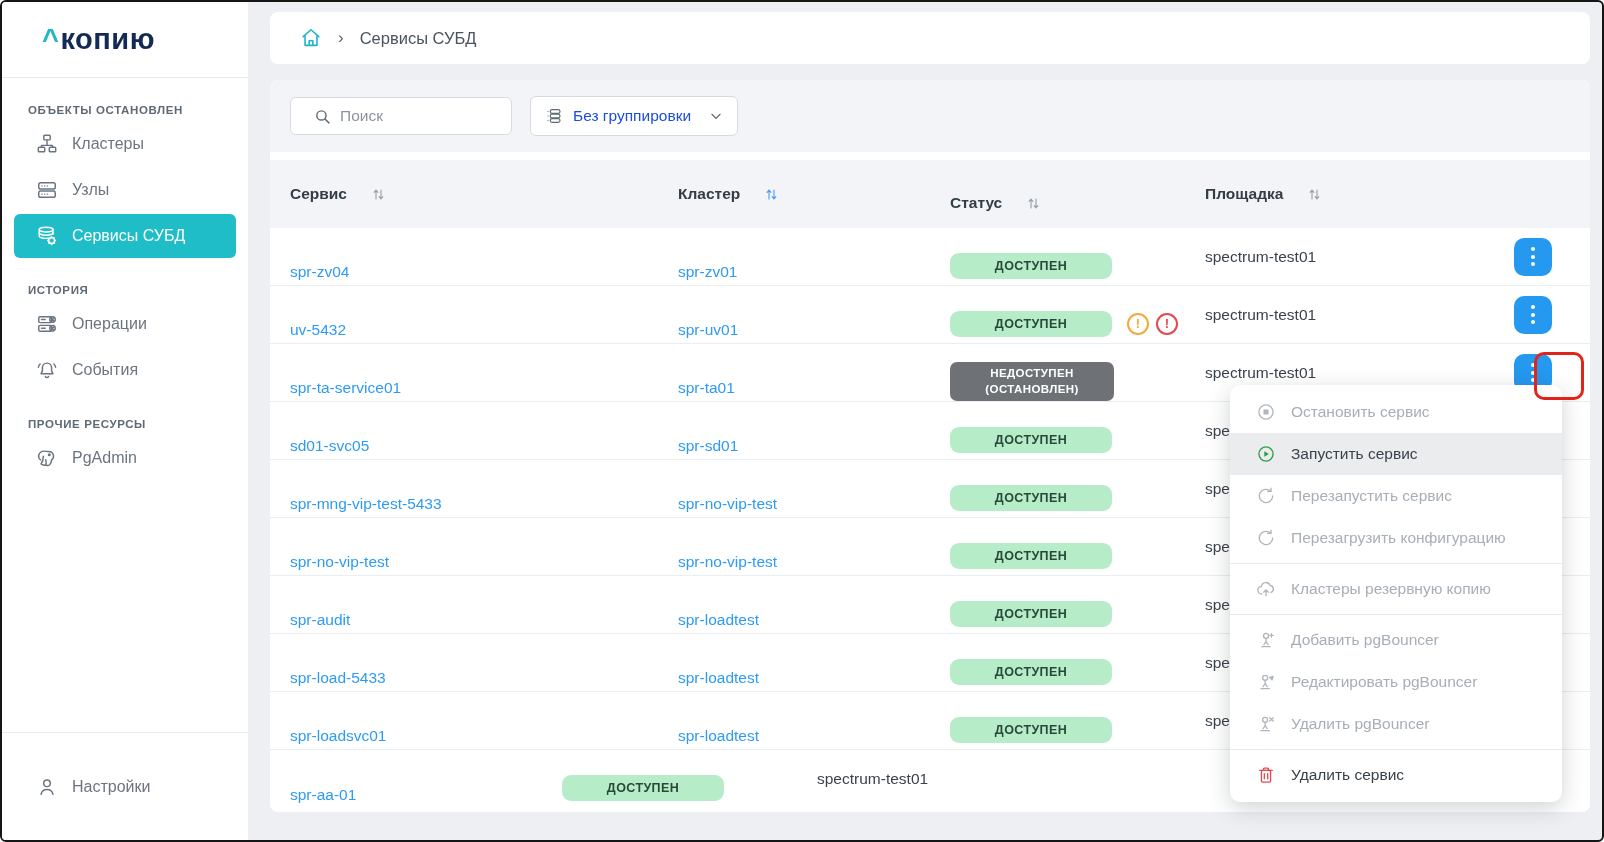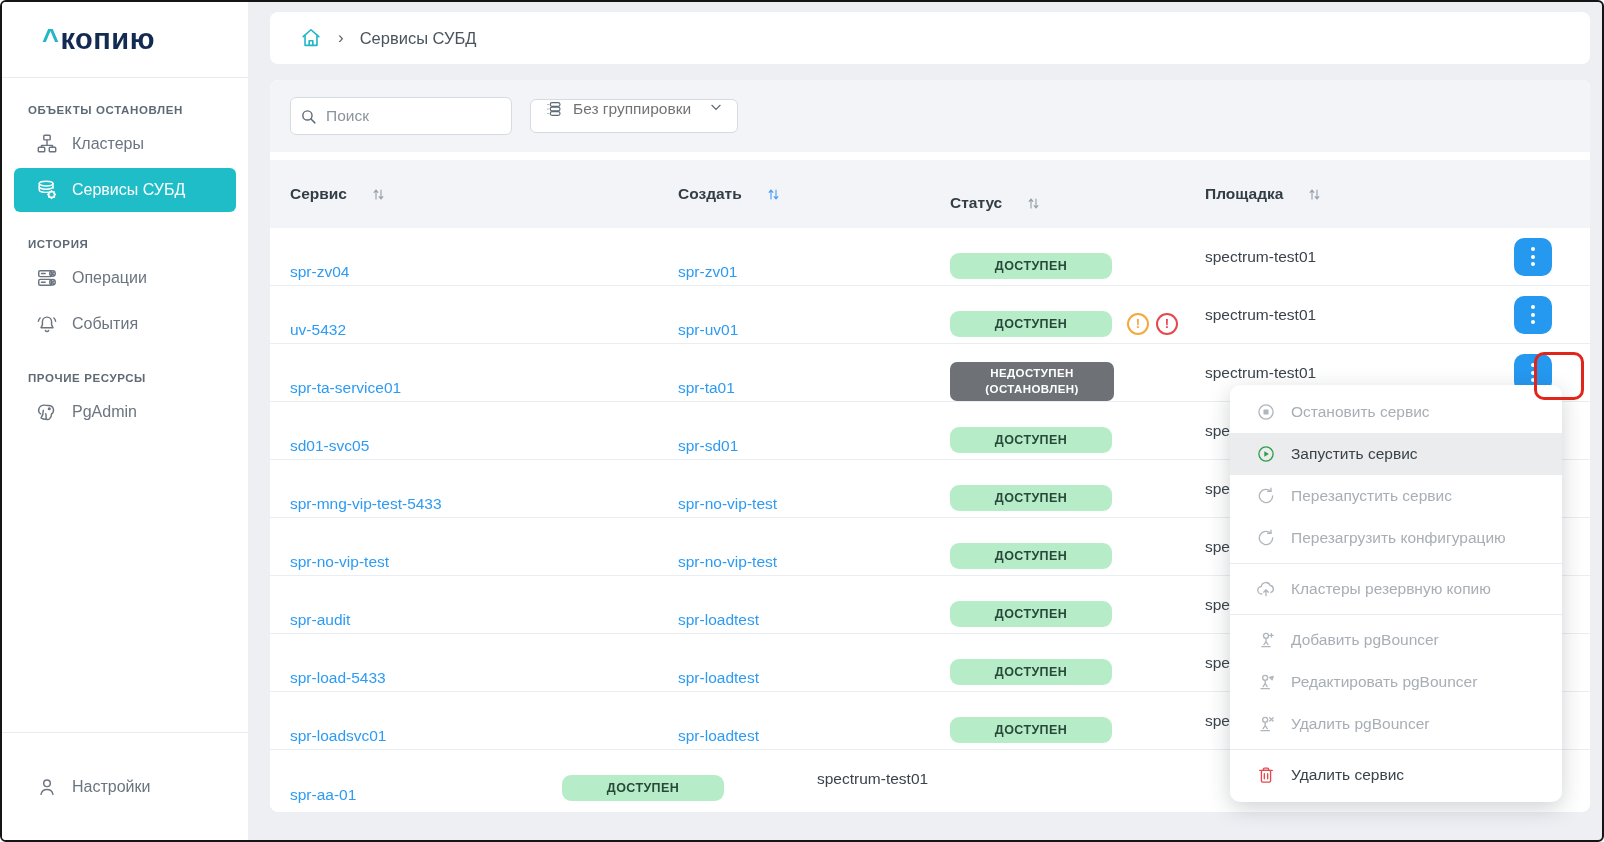--- a/index.html
+++ b/index.html
@@ -32,27 +32,27 @@
   .breadcrumb-bar svg.home { width:22px; height:22px; stroke:#23b6c6; fill:none; stroke-width:1.8;
           stroke-linecap:round; stroke-linejoin:round;}
   .crumb-sep { color:#5b6670; font-size:17px; }
   .crumb-page { color:#4a545e; font-size:16.5px; }
 
   .card { position:absolute; left:0; right:0; top:78px; bottom:28px; background:#fff;
           border-radius:8px; overflow:hidden; }
   .toolbar { height:72px; background:#f2f4f7; border-radius:8px 8px 0 0;
           display:flex; align-items:center; gap:18px; padding-left:20px; }
   .search-box { width:222px; height:38px; background:#fff; border:1px solid #d6dbe1; border-radius:6px;
-          display:flex; align-items:center; gap:9px; padding-left:9px; }
+          display:flex; align-items:center; gap:9px; padding-left:23px; }
   .search-box svg { width:17px; height:17px; stroke:#5d6a75; fill:none; stroke-width:2; stroke-linecap:round;}
   .search-box input { border:none; outline:none; font-size:15.5px; color:#333; width:160px;
           font-family:"Liberation Sans",sans-serif; background:transparent;}
   .search-box input::placeholder { color:#8b939c; }
-  .group-btn { height:34px; background:#fff; border:1px solid #d6dbe1; border-radius:6px;
-          display:flex; gap:10px; padding:0 14px; font-size:15.5px; color:#737373; cursor:pointer;}
+  .group-btn { height:40px; background:#fff; border:1px solid #d6dbe1; border-radius:6px;
+          display:flex; align-items:center; gap:10px; padding:0 14px; font-size:15.5px; color:#1d4ed8; cursor:pointer;}
   .group-btn svg { width:18px; height:18px; stroke:#5d6a75; fill:none; stroke-width:1.6; stroke-linecap:round;}
   .group-btn .chev { width:14px; height:14px; stroke-width:2; margin-left:8px;}
 
   .white-gap { height:8px; background:#fff; }
   .thead { height:68px; background:#f2f4f7; display:flex; align-items:center; padding-left:20px; }
   .th { display:flex; align-items:center; gap:24px; font-size:15.5px; font-weight:700; color:#333d46; }
   .sort-ic { width:15px; height:15px; stroke:#97a0aa; fill:none; stroke-width:1.8; stroke-linecap:round;}
   .sort-ic.active { stroke:#4d9df5; }
   .c1 { width:388px; } .c2 { width:272px; } .c3 { width:255px;margin-top:18px; } .c4 { flex:1;text-align:center; } .c5 { width:76px; }
 
@@ -106,20 +106,30 @@
           <span style="width: 22px; height: 22px; display: inline-flex;">
             <svg viewBox="0 0 24 24" width="100%" height="100%">
               <rect x="8.5" y="2.5" width="7" height="5" rx="1"></rect>
               <rect x="2.5" y="15.5" width="7" height="5" rx="1"></rect>
               <rect x="14.5" y="15.5" width="7" height="5" rx="1"></rect>
               <path d="M12 7.5v4.5M6 15.5v-2h12v2M12 12v1.5"></path>
             </svg>
           </span>
           <span>Кластеры</span>
         </div>
+        <div class="side-item">
+          <span style="width: 22px; height: 22px; display: inline-flex;">
+            <svg viewBox="0 0 24 24" width="100%" height="100%">
+              <rect x="3" y="4" width="18" height="7" rx="2"></rect>
+              <rect x="3" y="13" width="18" height="7" rx="2"></rect>
+              <path d="M6.5 7.5h.01M9.5 7.5h.01M12.5 7.5h.01M6.5 16.5h.01M9.5 16.5h.01M12.5 16.5h.01"></path>
+            </svg>
+          </span>
+          <span>Узлы</span>
+        </div>
         <div class="side-item active">
           <span style="width: 22px; height: 22px; display: inline-flex;">
             <svg viewBox="0 0 24 24" width="100%" height="100%">
               <ellipse cx="11" cy="5" rx="7.5" ry="2.6"></ellipse>
               <path d="M3.5 5v7c0 1.4 3.4 2.6 7.5 2.6.6 0 1.2 0 1.7-.1M3.5 12v0"></path>
               <path d="M3.5 8.5c0 1.4 3.4 2.6 7.5 2.6s7.5-1.2 7.5-2.6"></path>
               <path d="M18.5 5v5"></path>
               <circle cx="17" cy="17" r="3.4"></circle>
               <path d="M17 12.8v1.2M17 20v1.2M12.8 17H14M20 17h1.2M14.2 14.2l.9.9M19 19l.9.9M19.9 14.2l-.9.9M14.2 19.8l.9-.9"></path>
             </svg>
@@ -215,21 +225,21 @@
           <div class="th c1">
             <span>Сервис</span>
             <span>
               <svg class="sort-ic" viewBox="0 0 24 24" style="width: 15px; height: 15px; display: block;">
                 <path d="M8 5v14M8 5 5 8.5M8 5l3 3.5"></path>
                 <path d="M16 19V5m0 14-3-3.5m3 3.5 3-3.5"></path>
               </svg>
             </span>
           </div>
           <div class="th c2">
-            <span>Создать</span>
+            <span>Кластер</span>
             <span>
               <svg class="sort-ic active" viewBox="0 0 24 24" style="width: 15px; height: 15px; display: block;">
                 <path d="M8 5v14M8 5 5 8.5M8 5l3 3.5"></path>
                 <path d="M16 19V5m0 14-3-3.5m3 3.5 3-3.5"></path>
               </svg>
             </span>
           </div>
           <div class="th c3">
             <span>Статус</span>
             <span>

